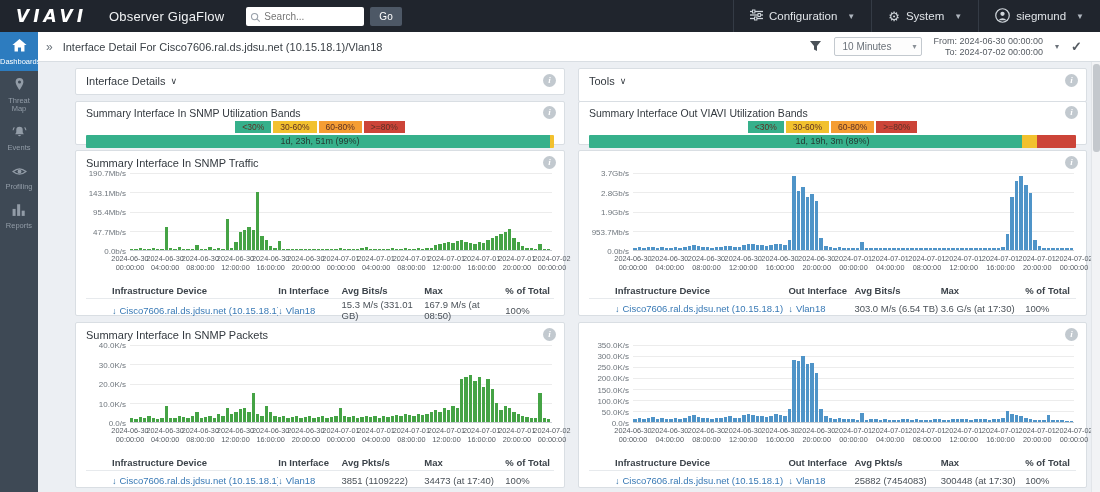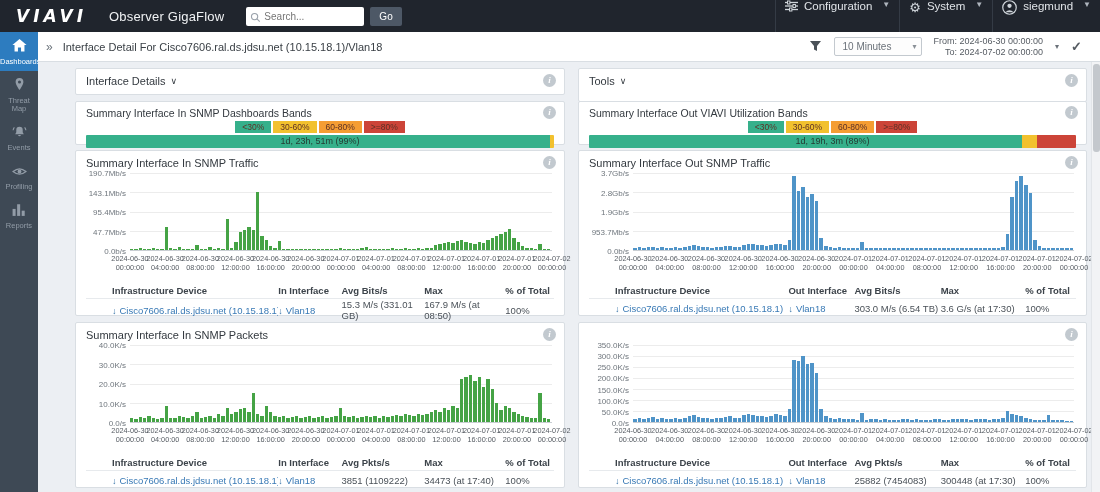--- a/index.html
+++ b/index.html
@@ -12,21 +12,21 @@
   .brand { font-weight:bold; font-size:17px; letter-spacing:4px; color:#fff; margin:0 0 0 16px;
            font-style:italic; font-family:"DejaVu Sans", sans-serif; }
   .product { font-size:13px; color:#f0f2f4; margin-left:22px; letter-spacing:.2px; }
   .search-wrap { margin-left:22px; position:relative; }
   .search-wrap input { width:118px; height:19px; border:none; border-radius:2px; font-size:10px;
             padding:0 4px 0 18px; color:#333; background:#fff; outline:none; }
   .search-wrap .mag { position:absolute; left:4px; top:3px; color:#9aa2ab; }
   .go { margin-left:6px; height:19px; background:#4d5866; color:#fff; border:none; border-radius:2px;
         font-size:10px; padding:0 9px; cursor:pointer; }
   .top-menus { margin-left:auto; display:flex; align-items:stretch; height:100%; }
-  .tmenu { display:flex; gap:6px; padding:0 9px; font-size:11.5px; color:#dfe3e7;
+  .tmenu { display:flex; align-items:center; gap:6px; padding:0 16px; font-size:11.5px; color:#dfe3e7;
            border-left:1px solid #343b45; cursor:pointer; }
   .tmenu .caret { font-size:8px; color:#aeb5bd; margin-left:4px; }
   .tmenu svg, .tmenu .gear { color:#cfd5da; }
 
   
   .sidebar { position:absolute; left:0; top:32px; width:38px; height:460px; background:#3e4955; }
   .side-item { width:38px; padding:6px 0 5px; text-align:center; color:#929ca7; cursor:pointer; }
   .side-item .lbl { display:block; font-size:7.5px; margin-top:2px; line-height:8px; }
   .side-item svg { display:inline-block; }
   .side-item.active { background:#2d7cbf; color:#fff; }
@@ -196,21 +196,21 @@
   <div class="panel" style="left:540px; top:6px; width:509px; height:34px;">
     <div class="prow">
       <span class="ptitle">Tools</span>
       <span class="chev">∨</span>
       <span class="info">i</span>
     </div>
   </div>
 
   <div class="panel" style="left:37px; top:39px; width:490px; height:44px;">
     <div class="prow" style="padding-top:4px;">
-      <span class="ptitle" style="font-size:10.5px;">Summary Interface In SNMP Dashboards Bands</span>
+      <span class="ptitle" style="font-size:10.5px;">Summary Interface In SNMP Utilization Bands</span>
       <span class="info">i</span>
     </div>
     <div class="legend">
         <span class="chip" style="background: rgb(54, 176, 139);">&lt;30%</span>
         <span class="chip" style="background: rgb(242, 193, 46);">30-60%</span>
         <span class="chip" style="background: rgb(245, 157, 51);">60-80%</span>
         <span class="chip" style="background: rgb(204, 68, 56);">&gt;=80%</span>
       </div>
     <div class="ubar">
       <div class="useg" style="width: 99.2%; background: rgb(54, 176, 139);"></div>
@@ -381,21 +381,20 @@
           <span class="lnk"><span class="dn">↓</span>Cisco7606.ral.ds.jdsu.net (10.15.18.1)</span>
           <span class="lnk"><span class="dn">↓</span>Vlan18</span>
           <span>15.3 M/s (331.01 GB)</span>
           <span>167.9 M/s (at 08:50)</span>
           <span>100%</span>
         </div>
       </div>
   </div>
   <div class="panel" style="left:540px; top:88px; width:509px; height:166px;">
     <div class="prow">
-        <span class="ptitle">Summary Interface Out SNMP Traffic</span>
         <span class="info">i</span>
       </div>
     <div class="chart">
         <div class="plot">
           <div class="gline" style="top: 0%;"></div>
           <div class="gline" style="top: 25%;"></div>
           <div class="gline" style="top: 50%;"></div>
           <div class="gline" style="top: 75%;"></div>
           <div class="bars">
             <div class="bar" style="background: rgb(79, 148, 200); height: 2.45347px;"></div>

